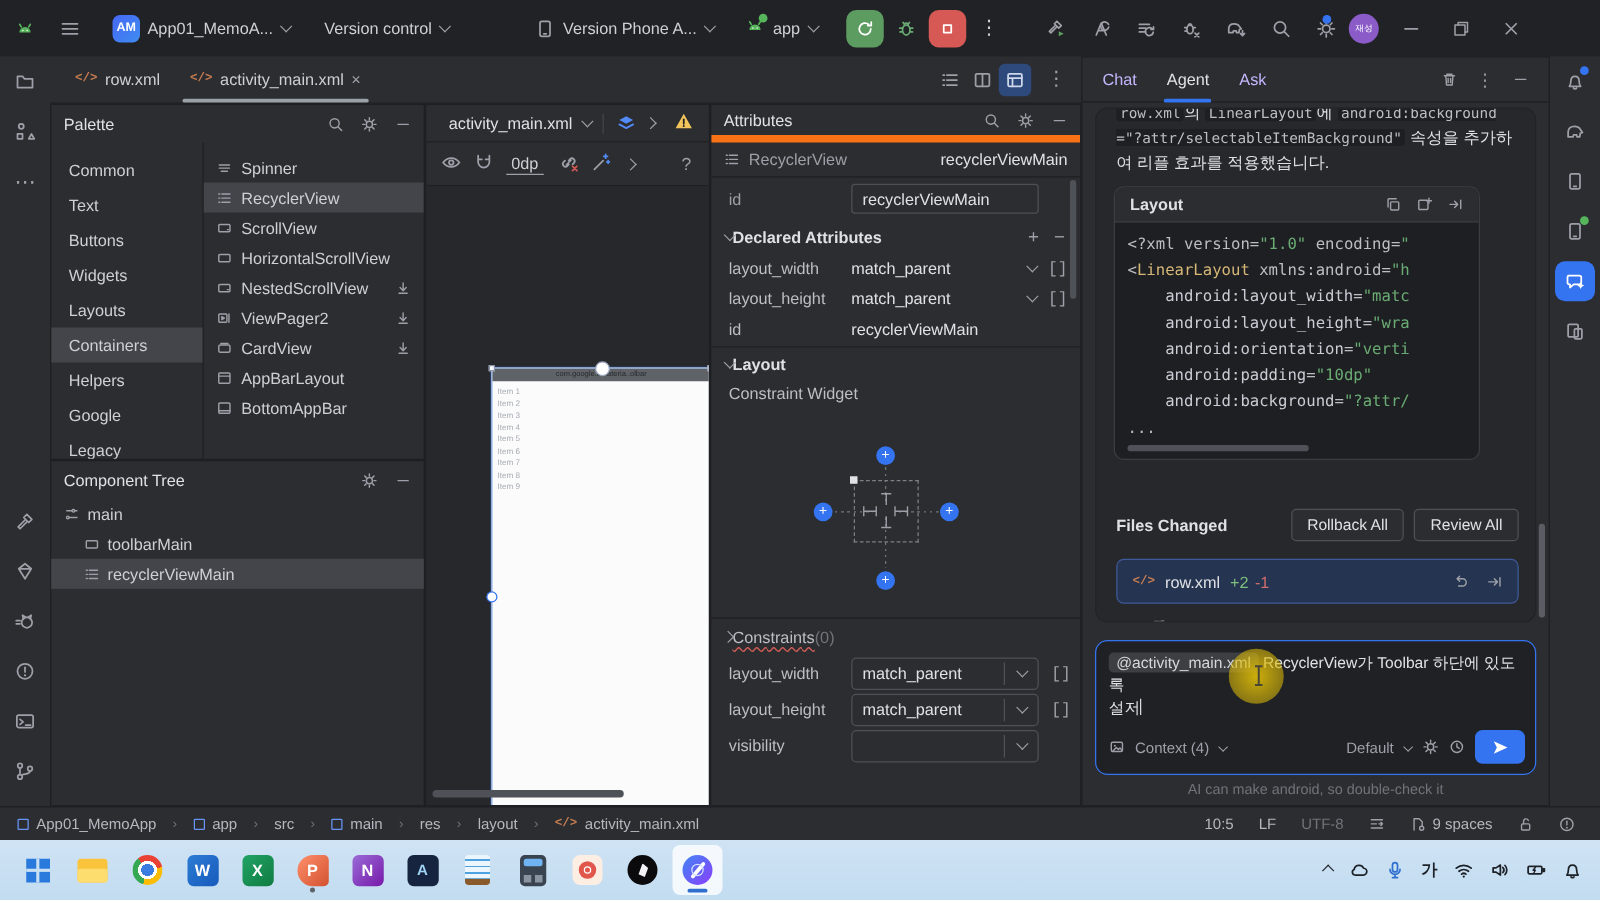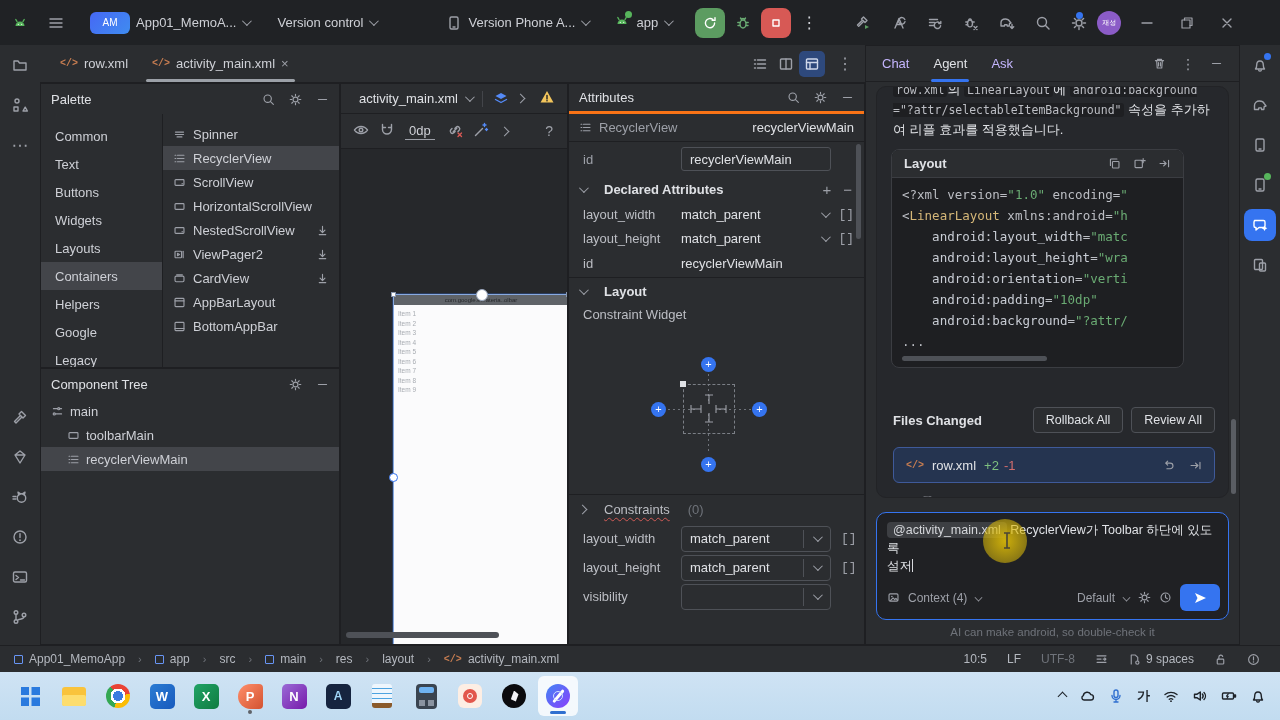--- a/index.html
+++ b/index.html
@@ -12,21 +12,21 @@
   .glyph{color:#9da0a8;font-size:14px;line-height:1}
   .chv{display:inline-block;width:7px;height:7px;border-right:1.4px solid #9da0a8;border-bottom:1.4px solid #9da0a8;transform:rotate(45deg) translateY(-2px)}
   .chv.r{transform:rotate(-45deg)}
   .panel{background:#2b2d30;border:1px solid #1e1f22}
   .phead{height:30px;display:flex;align-items:center;padding:0 10px;color:#dfe1e5}
   .dim{color:#9da0a8}
   .dim2{color:#6f737a}
   
   #titlebar{left:0;top:0;width:1280px;height:45px;background:#202225;display:flex;align-items:center}
   .tb-item{display:flex;align-items:center;gap:6px;margin:0 10px;color:#ced0d6}
-  .badge-am{width:40px;height:22px;border-radius:6px;background:linear-gradient(135deg,#4668f5,#3f8cf0);color:#fff;font-size:10px;font-weight:normal;display:flex;align-items:center;justify-content:center}
+  .badge-am{width:22px;height:22px;border-radius:6px;background:linear-gradient(135deg,#4668f5,#3f8cf0);color:#fff;font-size:10px;font-weight:bold;display:flex;align-items:center;justify-content:center}
   .runbtn{width:30px;height:30px;border-radius:8px;display:flex;align-items:center;justify-content:center}
   .avatar{width:24px;height:24px;border-radius:50%;background:#8b5cc7;color:#fff;font-size:7px;display:flex;align-items:center;justify-content:center}
   .dot{width:7px;height:7px;border-radius:50%;position:absolute}
   
   #tabrow{left:40px;top:45px;width:825px;height:38px;background:#2b2d30;border-bottom:1px solid #1e1f22;display:flex;align-items:center}
   .etab{height:100%;display:flex;align-items:center;gap:6px;padding:0 12px;position:relative;color:#ced0d6}
   .etab.active::after{content:"";position:absolute;left:6px;right:6px;bottom:0;height:3px;background:#9ca1a8;border-radius:2px}
   .codeic{color:#c77d51;font-family:"Liberation Mono",monospace;font-size:10px;font-weight:bold}
   
   .strip{background:#2b2d30;display:flex;flex-direction:column;align-items:center}
@@ -46,21 +46,21 @@
   #device{position:absolute;left:52px;top:145px;width:176px;height:364px;background:#fbfbfc;border:1.5px solid #87a9e0;box-shadow:0 0 0 1px rgba(53,116,240,.25)}
   .handle{position:absolute;background:#fff;border:1.5px solid #9aa7bd;border-radius:50%}
   .corner{position:absolute;width:5px;height:5px;background:#fff;border:1px solid #8a97ad}
   .ditem{font-size:6.5px;color:#a7abb1;line-height:9.5px;padding-left:4px}
   
   .arow{display:flex;align-items:center;height:24px;padding-left:14px;color:#bcbec4}
   .sel-box{width:150px;height:26px;border:1px solid #4e5157;border-radius:4px;display:flex;align-items:center;padding:0 8px;color:#dfe1e5;position:relative}
   .sel-box .sep{position:absolute;right:26px;top:3px;bottom:3px;width:1px;background:#4e5157}
   .sel-box .chv{position:absolute;right:10px}
   .bracket{color:#9da0a8;font-size:13px;font-family:"Liberation Mono",monospace}
-  .sechead{display:flex;align-items:center;gap:18px;font-weight:bold;color:#dfe1e5;padding-left:10px;height:26px}
+  .sechead{display:flex;align-items:center;gap:0;font-weight:bold;color:#dfe1e5;padding-left:10px;height:26px}
   .ccirc{position:absolute;width:15px;height:15px;border-radius:50%;background:#3574f0;color:#fff;display:flex;align-items:center;justify-content:center;font-size:11px;line-height:1}
   .dotline{position:absolute;background:repeating-linear-gradient(to bottom,#6f737a 0 2px,transparent 2px 5px);width:1px}
   .dotlineh{position:absolute;background:repeating-linear-gradient(to right,#6f737a 0 2px,transparent 2px 5px);height:1px}
   
   #chat{left:865px;top:45px;width:375px;height:600px;background:#2b2d30;border:1px solid #1e1f22;overflow:hidden}
   .ctab{padding:0 12px;height:36px;display:flex;align-items:center;position:relative;color:#c4b5fd}
   .ctab.active{color:#dfe1e5}
   .ctab.active::after{content:"";position:absolute;left:10px;right:10px;bottom:0;height:3px;border-radius:2px;background:#3574f0}
   #convo{position:absolute;left:10px;top:40px;width:353px;height:412px;background:#26282c;border:1px solid #222326;border-radius:10px;overflow:hidden}
   .icode{background:#1e1f22;color:#bcbec4;font-family:"DejaVu Sans Mono",monospace;font-size:11.5px;padding:0 3px;border-radius:3px;word-break:break-all}
@@ -737,21 +737,21 @@
       <span class="corner" style="right:-3px;top:-3px"></span>
       <span class="handle" style="width:12px;height:12px;left:82px;top:-6px"></span>
 
       <span class="handle" style="width:9px;height:9px;left:-5px;top:178px;border-color:#3574f0"></span>
     </div>
     <div style="position:absolute;left:5px;bottom:6px;width:153px;height:6px;border-radius:3px;background:#4e5157"></div>
   </div>
 </div>
 
 <div class="a panel" style="left:568px;top:83px;width:297px;height:562px;overflow:hidden">
-  <div class="phead" style="border-bottom:3px solid #f97316">
+  <div class="phead" style="border-bottom:6px solid #f97316">
     <span>Attributes</span>
     <span style="margin-left:auto;display:flex;gap:14px;align-items:center">
       <svg class="ic sm">
           <use href="#i-search"></use>
         </svg>
       <svg class="ic sm">
           <use href="#i-gear"></use>
         </svg>
       <svg class="ic sm">
           <use href="#i-minus"></use>

